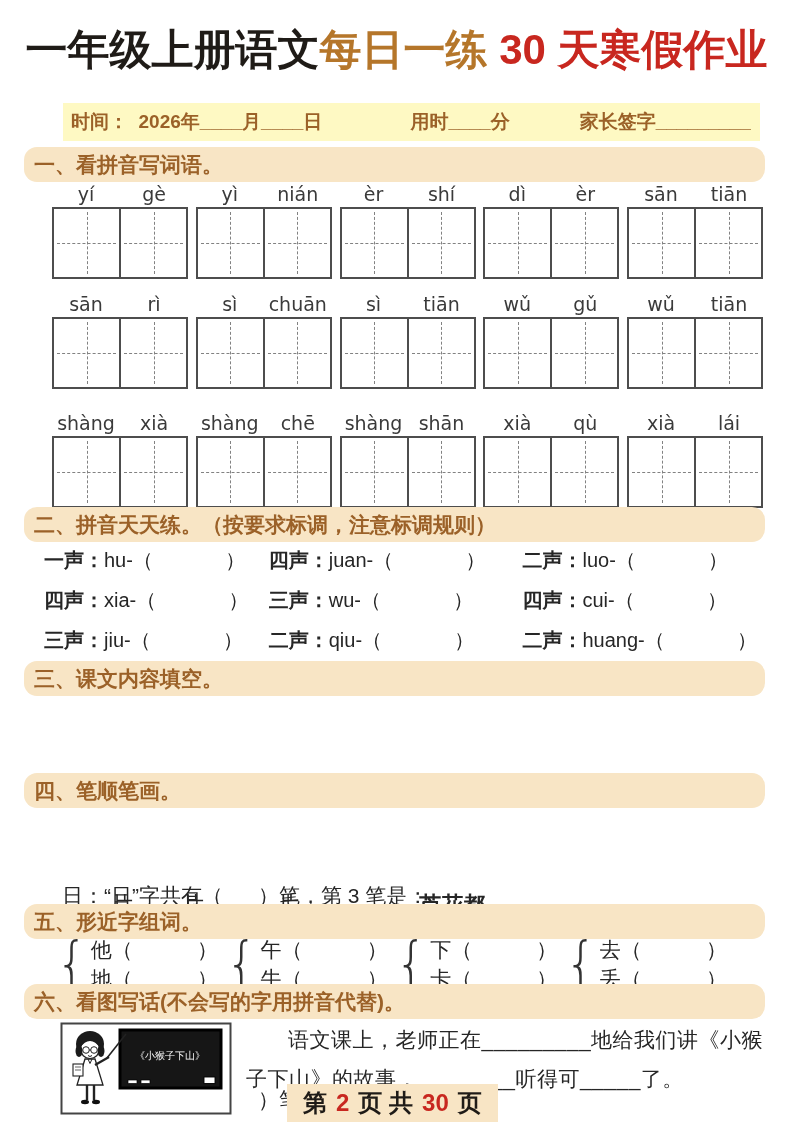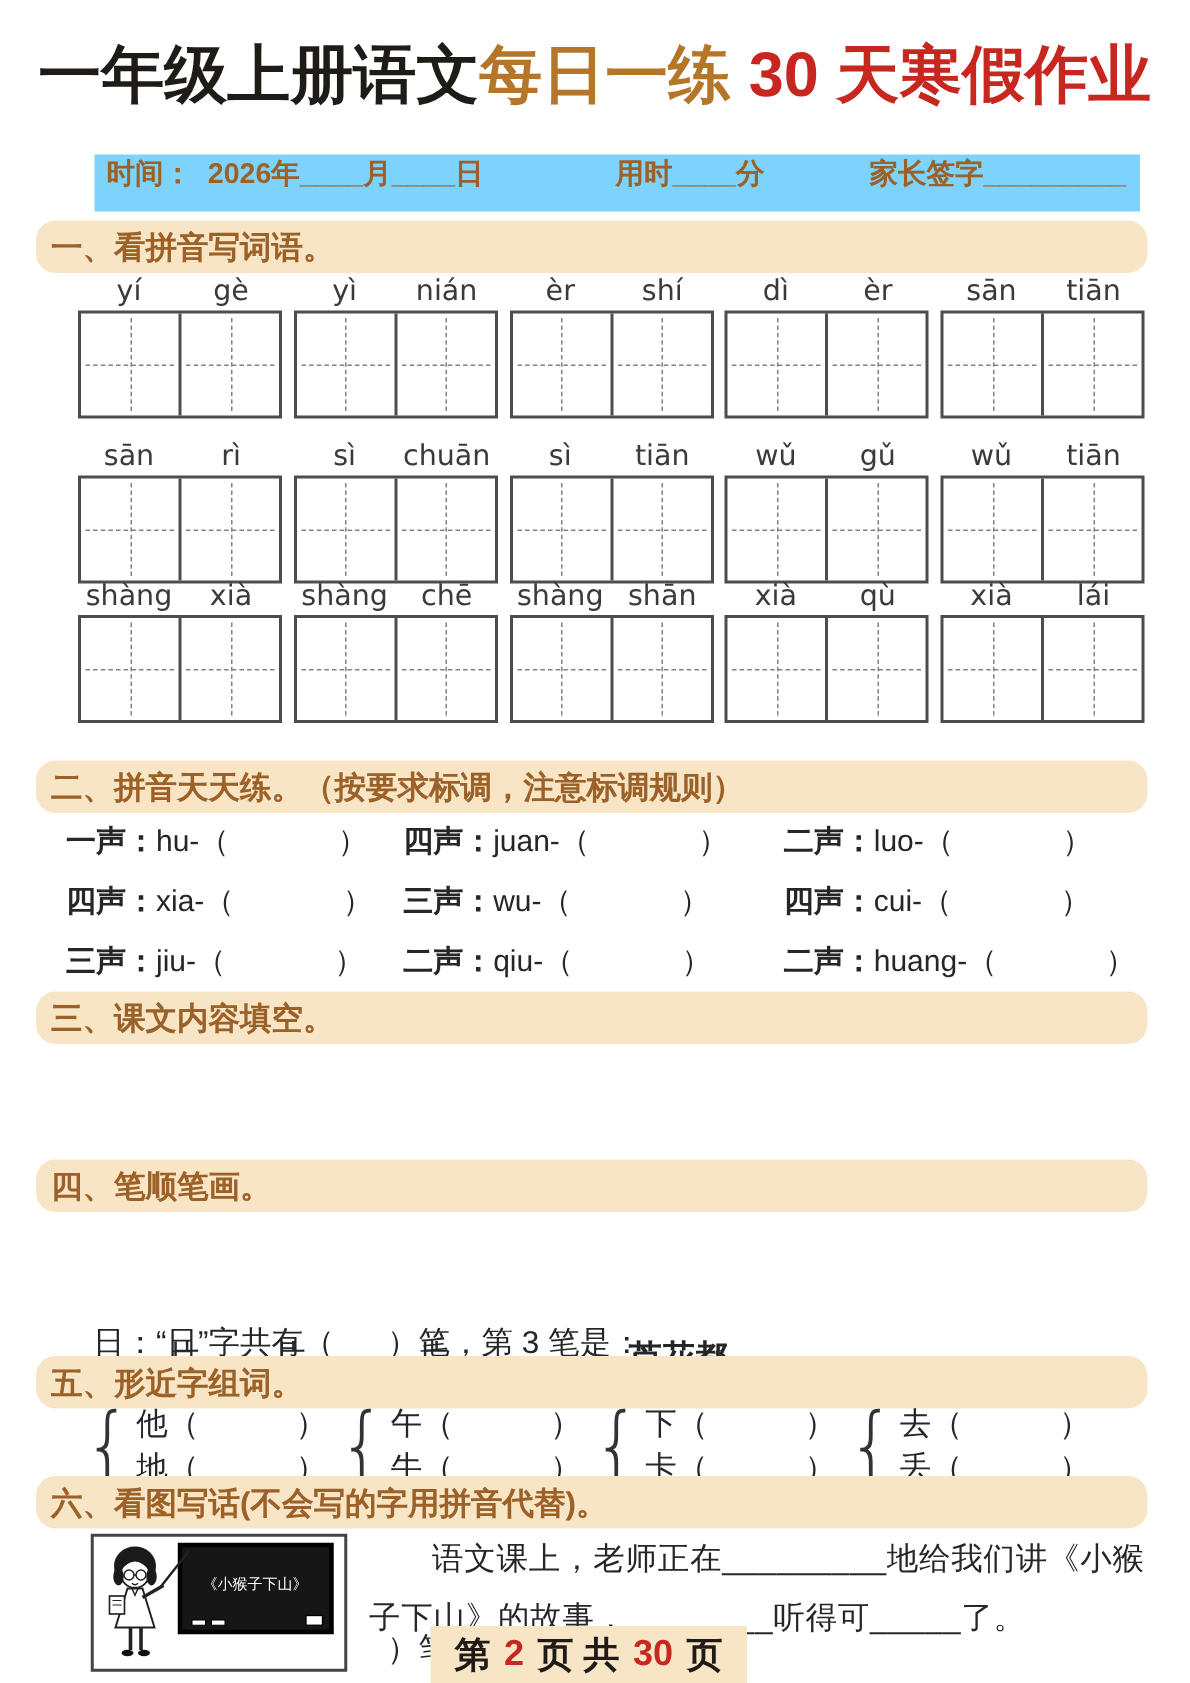--- a/index.html
+++ b/index.html
@@ -9,33 +9,33 @@
     position:relative;overflow:hidden;
   }
   .page{position:absolute;inset:0;}
   
   .title{position:absolute;top:22px;left:0;right:0;text-align:center;
     font-size:42px;font-weight:bold;white-space:nowrap;color:#1f1b17;}
   .title .gold{color:#b5762a;}
   .title .red{color:#c8271f;}
   
   .meta{position:absolute;top:103px;left:63px;right:33px;height:38px;
-    background:#7dd3fc;display:flex;box-sizing:border-box;
+    background:#fef9c3;display:flex;align-items:center;box-sizing:border-box;
     padding:0 8px;font-weight:bold;color:#9b6128;font-size:19px;white-space:pre;}
   .meta .m2{margin-left:88px;}
   .meta .m3{margin-left:70px;}
   
   .band{position:absolute;left:24px;right:28px;height:35px;background:#f8e5c5;
     display:flex;align-items:center;box-sizing:border-box;padding-left:10px;
     font-weight:bold;color:#9b6128;font-size:21px;white-space:nowrap;border-radius:13px;}
   .band.s1{top:147px;} .band.s2{top:507px;} .band.s3{top:661px;}
   .band.s4{top:773px;} .band.s5{top:904px;} .band.s6{top:984px;}
   
   .pyrow{position:absolute;left:52px;right:30px;display:flex;justify-content:space-between;}
-  .pyrow.r1{top:183px;border-radius:29px;} .pyrow.r2{top:293px;} .pyrow.r3{top:386px;}
+  .pyrow.r1{top:183px;border-radius:29px;} .pyrow.r2{top:293px;} .pyrow.r3{top:412px;}
   .pgroup{width:136px;}
   .plabels{display:flex;height:23px;margin-bottom:1px;}
   .plabels span{flex:1;text-align:center;font-size:19px;color:#3a3a3a;
     font-family:"DejaVu Sans",sans-serif;}
   .pair{display:flex;height:72px;border:2px solid #4d4d4d;box-sizing:border-box;background:#fff;}
   .cellx{flex:1;position:relative;}
   .cellx + .cellx{border-left:2px solid #4d4d4d;}
   .cellx::before{content:"";position:absolute;left:50%;top:3px;bottom:3px;border-left:1.5px dashed #828282;}
   .cellx::after{content:"";position:absolute;top:50%;left:3px;right:3px;border-top:1.5px dashed #828282;}
   

